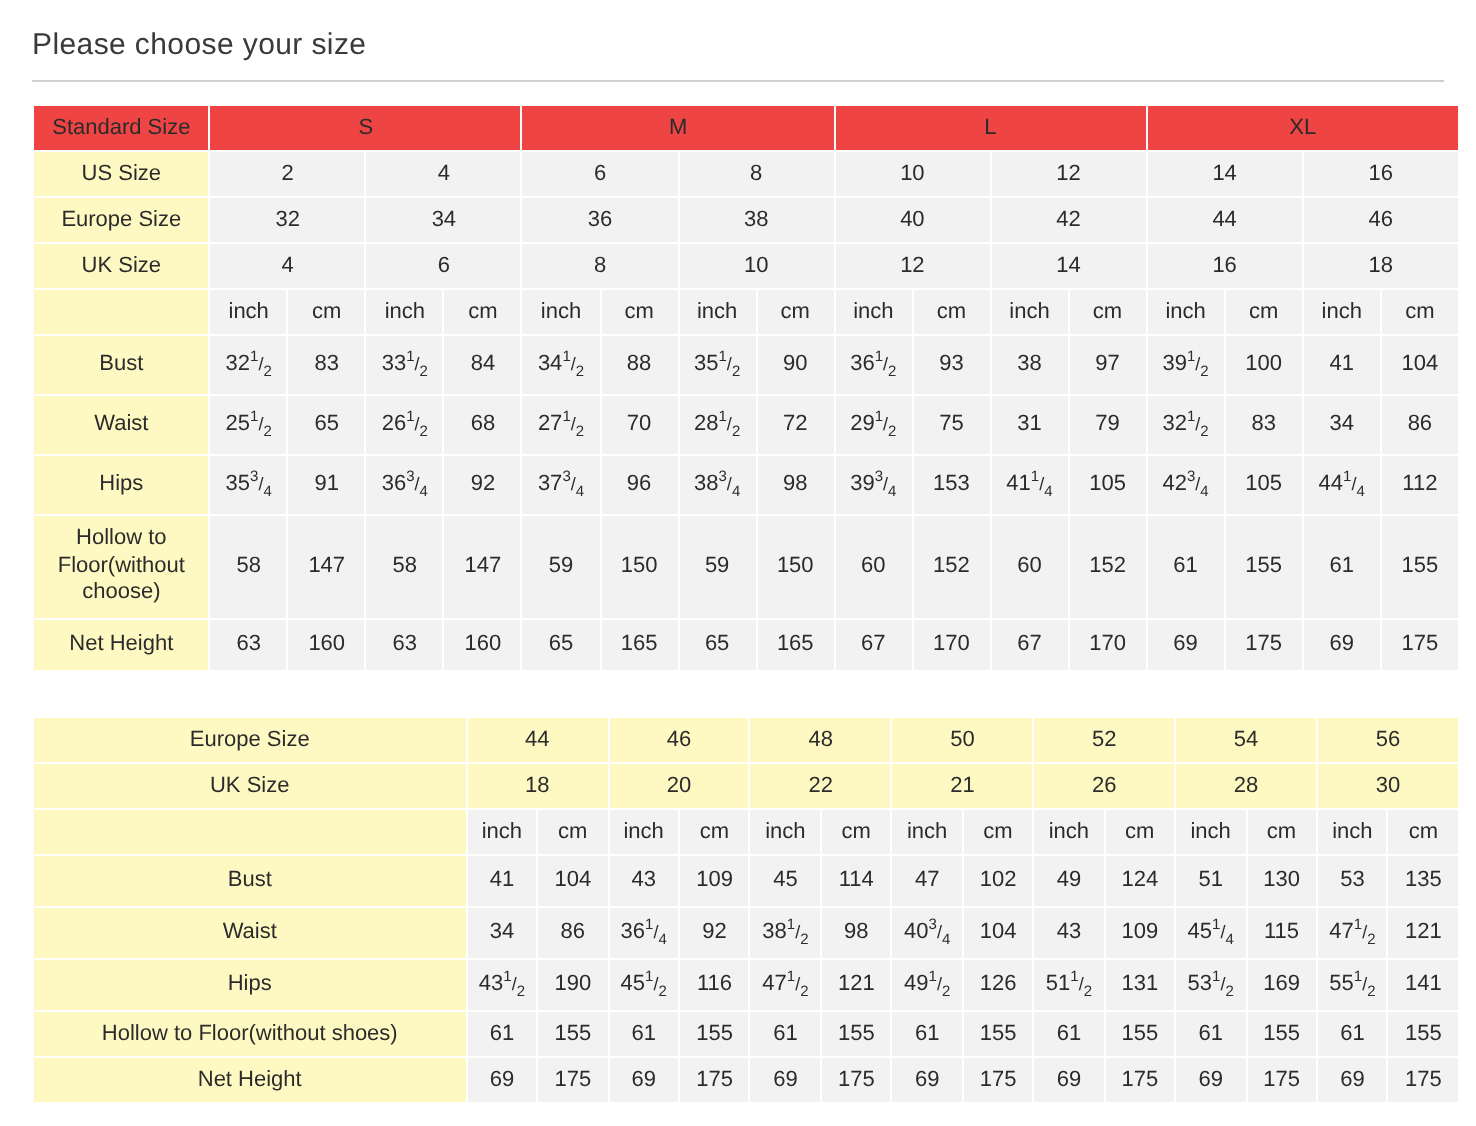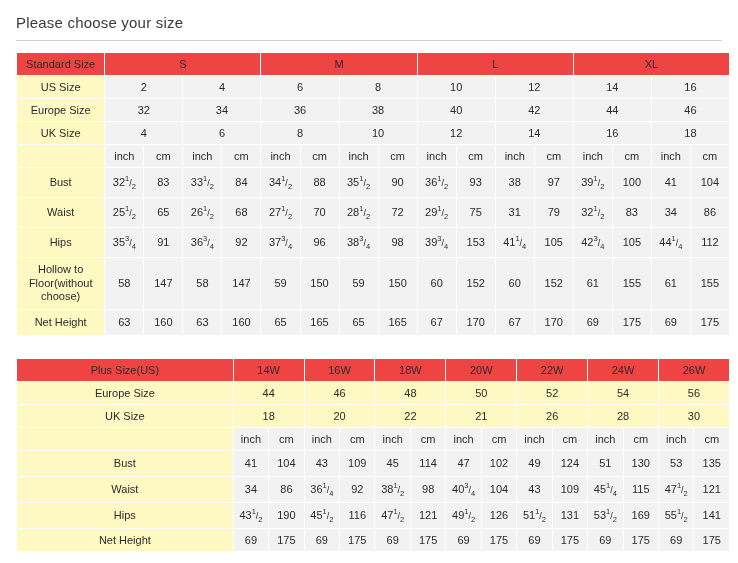--- a/index.html
+++ b/index.html
@@ -290,30 +290,20 @@
         <col class="c-unit2">
       <col class="c-unit2">
         <col class="c-unit2">
         <col class="c-unit2">
         <col class="c-unit2">
       <col class="c-unit2">
         <col class="c-unit2">
     </colgroup>
     <tbody>
       <tr>
-        <td class="hdr">Plus Size(US)</td>
-        <td class="hdr" colspan="2">14W</td>
-        <td class="hdr" colspan="2">16W</td>
-        <td class="hdr" colspan="2">18W</td>
-        <td class="hdr" colspan="2">20W</td>
-        <td class="hdr" colspan="2">22W</td>
-        <td class="hdr" colspan="2">24W</td>
-        <td class="hdr" colspan="2">26W</td>
-      </tr>
-      <tr>
         <td class="lbl">Europe Size</td>
         <td class="lbl" colspan="2">44</td>
         <td class="lbl" colspan="2">46</td>
         <td class="lbl" colspan="2">48</td>
         <td class="lbl" colspan="2">50</td>
         <td class="lbl" colspan="2">52</td>
         <td class="lbl" colspan="2">54</td>
         <td class="lbl" colspan="2">56</td>
       </tr>
       <tr>
@@ -388,20 +378,37 @@
         <td class="val frac">49<sup>1</sup><span class="sl">/</span><sub>2</sub></td>
         <td class="val frac">126</td>
         <td class="val frac">51<sup>1</sup><span class="sl">/</span><sub>2</sub></td>
         <td class="val frac">131</td>
         <td class="val frac">53<sup>1</sup><span class="sl">/</span><sub>2</sub></td>
         <td class="val frac">169</td>
         <td class="val frac">55<sup>1</sup><span class="sl">/</span><sub>2</sub></td>
         <td class="val frac">141</td>
       </tr>
       <tr>
+        <td class="lbl">Hollow to Floor(without shoes)</td>
+        <td class="val">61</td>
+        <td class="val">155</td>
+        <td class="val">61</td>
+        <td class="val">155</td>
+        <td class="val">61</td>
+        <td class="val">155</td>
+        <td class="val">61</td>
+        <td class="val">155</td>
+        <td class="val">61</td>
+        <td class="val">155</td>
+        <td class="val">61</td>
+        <td class="val">155</td>
+        <td class="val">61</td>
+        <td class="val">155</td>
+      </tr>
+      <tr>
         <td class="lbl">Net Height</td>
         <td class="val">69</td>
         <td class="val">175</td>
         <td class="val">69</td>
         <td class="val">175</td>
         <td class="val">69</td>
         <td class="val">175</td>
         <td class="val">69</td>
         <td class="val">175</td>
         <td class="val">69</td>

